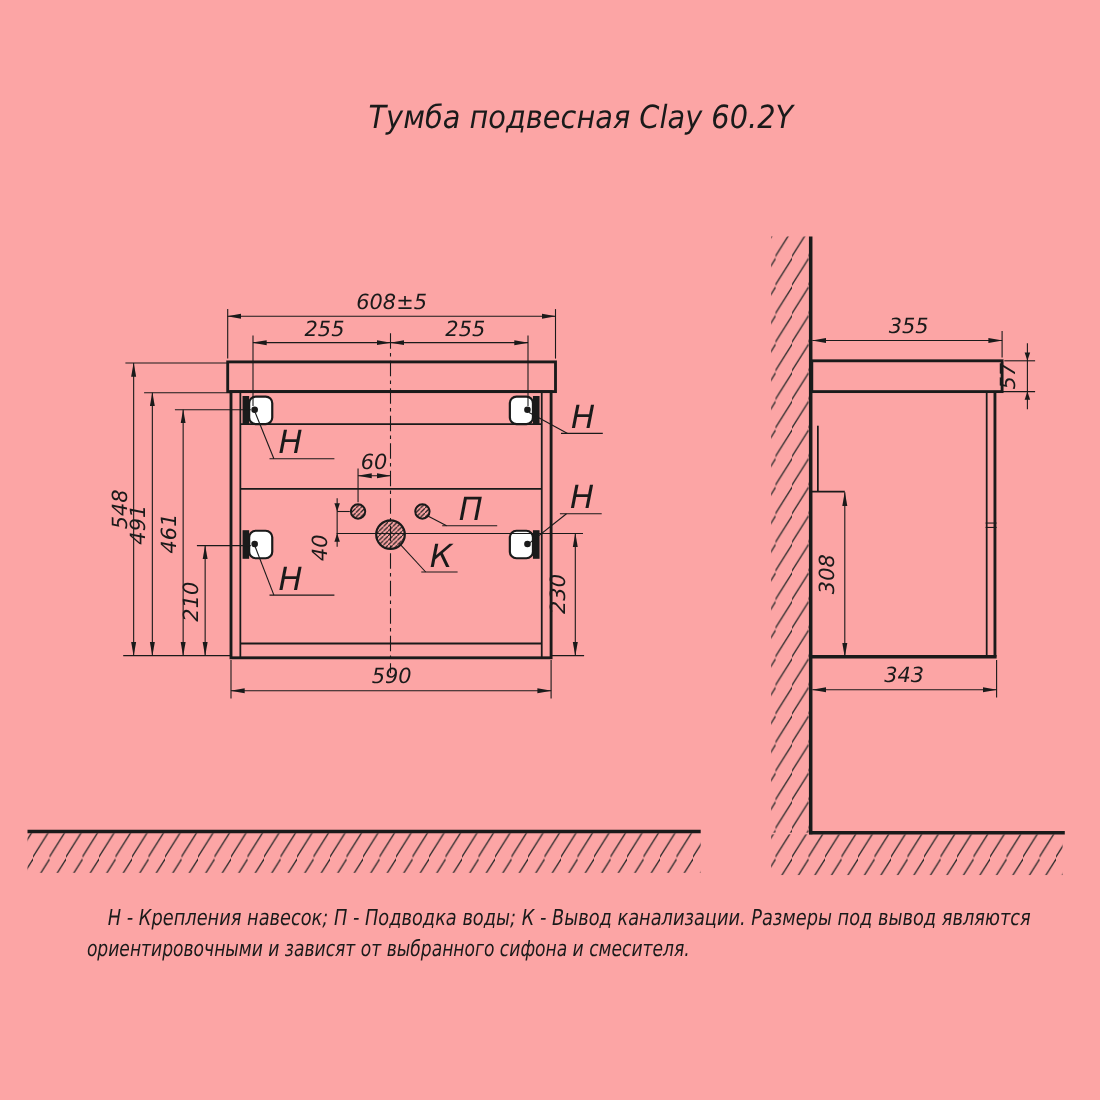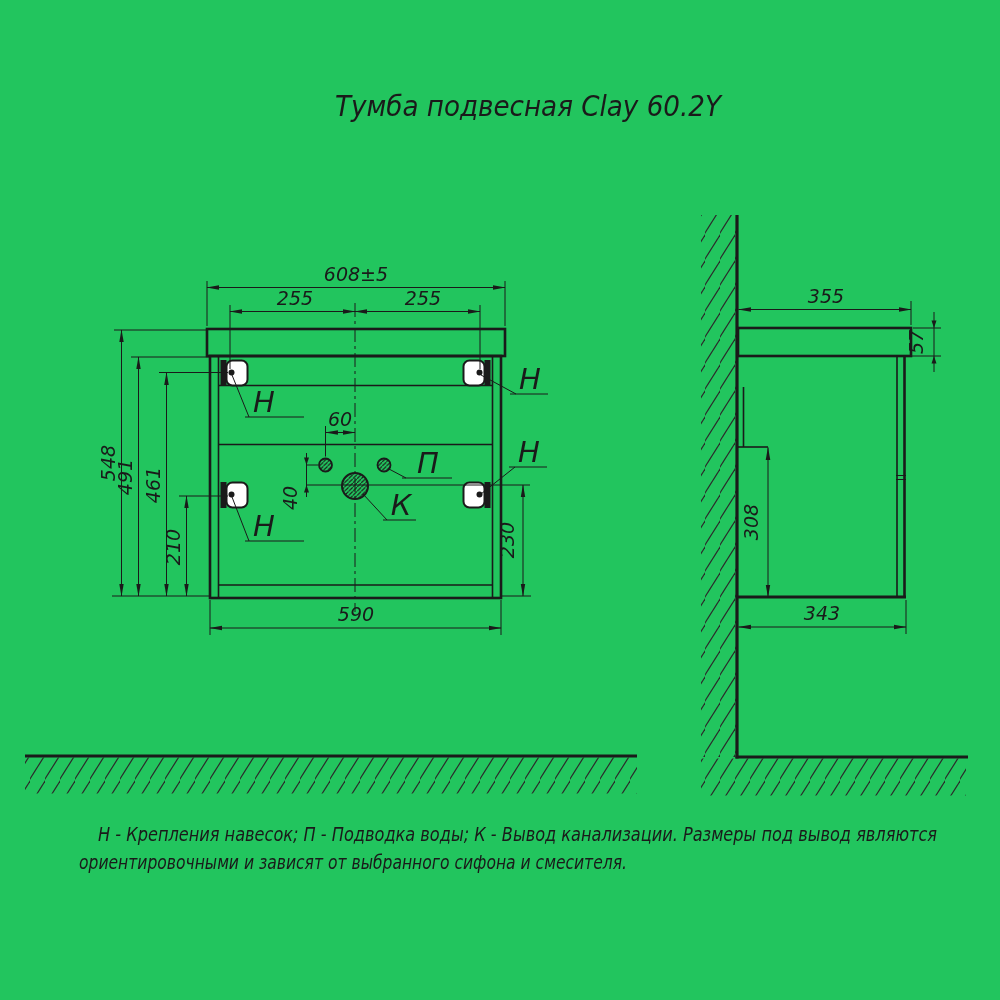--- a/index.html
+++ b/index.html
@@ -1,16 +1,16 @@
 <!DOCTYPE html>
 <html><head>
 <meta charset="utf-8">
 <style>
   html,body{margin:0;padding:0;background:#ffffff;}
-  .page{width:1000px;height:1000px;position:relative;background:#22c55e;overflow:hidden;}
+  .page{width:1000px;height:1000px;position:relative;background:#fca5a5;overflow:hidden;}
   svg{display:block;}
   .thick{stroke:#1a1a1a;stroke-width:2.6;fill:none;}
   .xthick{stroke:#1a1a1a;stroke-width:3.2;fill:none;}
   .med{stroke:#1a1a1a;stroke-width:1.6;fill:none;}
   .thin{stroke:#1a1a1a;stroke-width:1;fill:none;}
   .dimline{stroke:#1a1a1a;stroke-width:1;fill:none;}
   .cl{stroke:#1a1a1a;stroke-width:1;stroke-dasharray:14 4 3 4;fill:none;}
   .dim{font-family:"DejaVu Sans","Liberation Sans",sans-serif;font-style:italic;font-size:19px;fill:#1a1a1a;}
   .lbl{font-family:"DejaVu Sans","Liberation Sans",sans-serif;font-style:italic;font-size:29px;fill:#1a1a1a;}
   .title{font-family:"DejaVu Sans","Liberation Sans",sans-serif;font-style:italic;font-size:29px;fill:#1a1a1a;}

